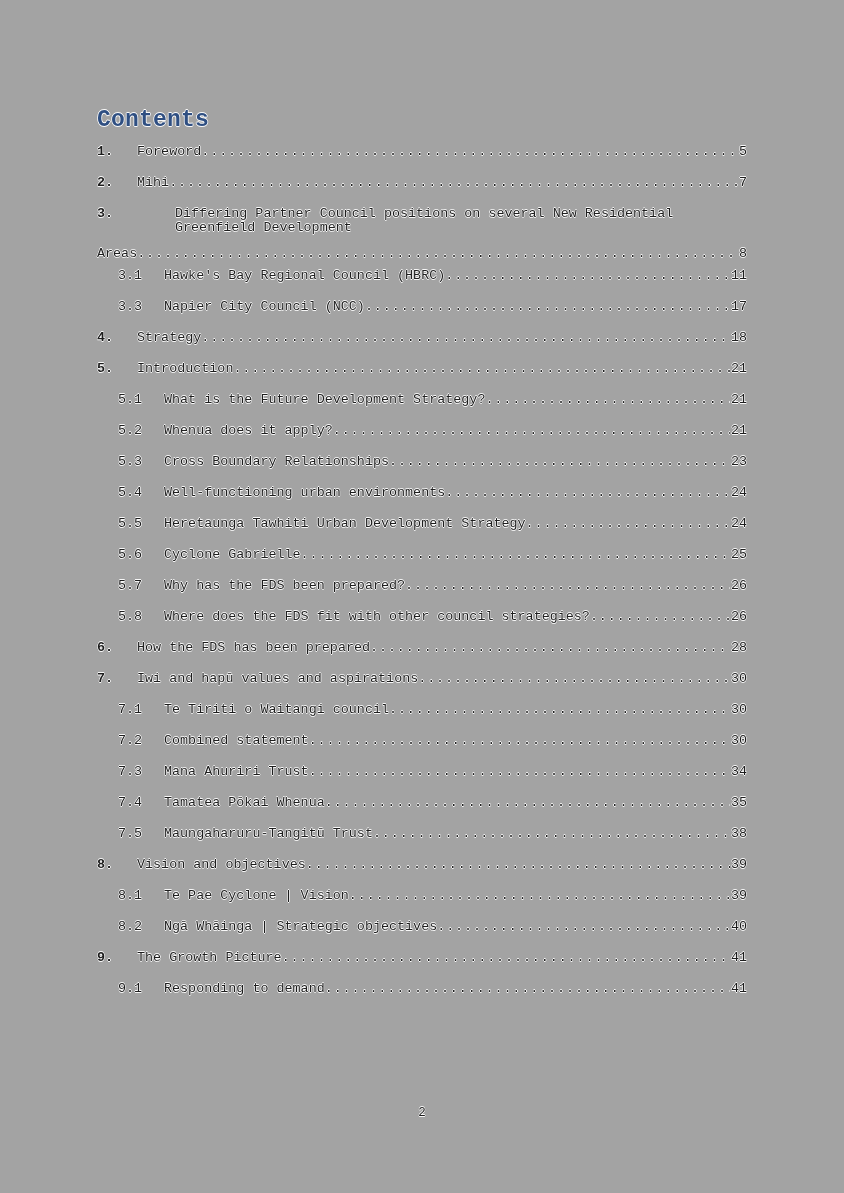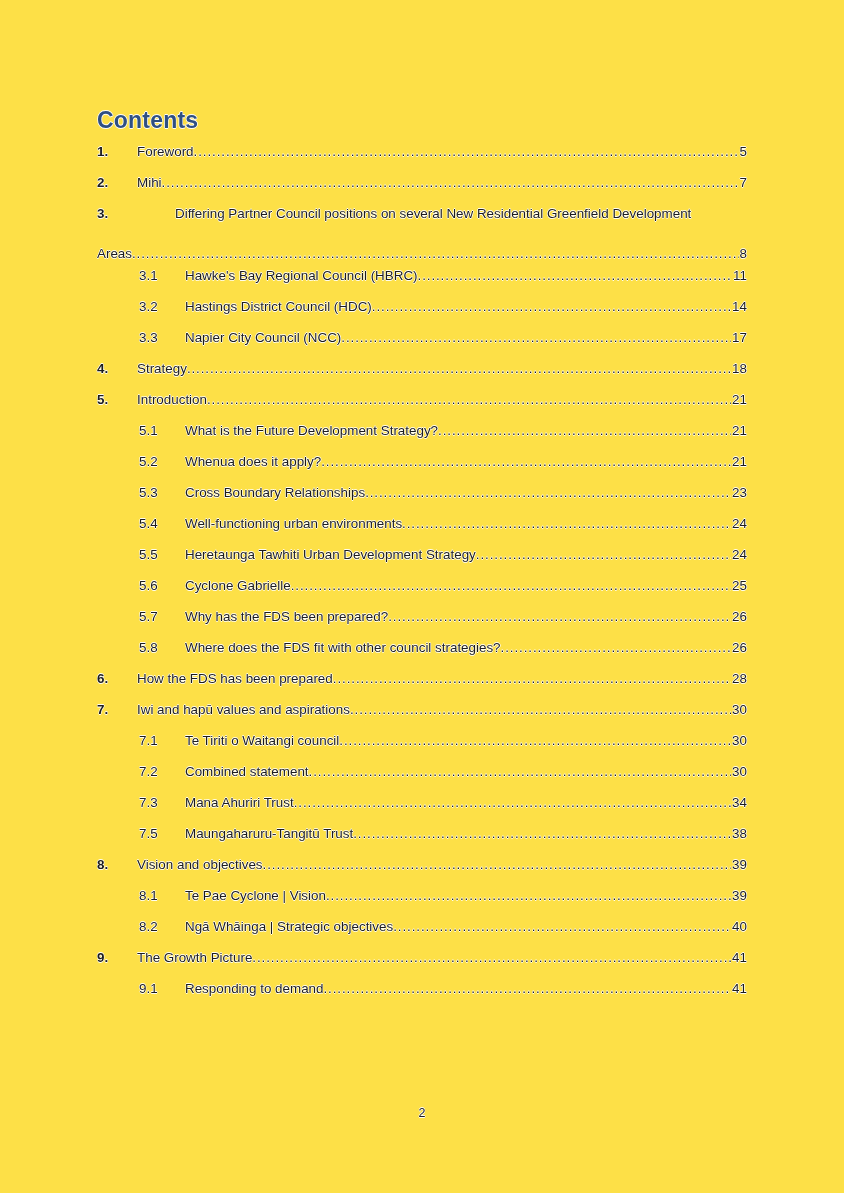--- a/index.html
+++ b/index.html
@@ -12,21 +12,22 @@
     height: 1193px;
     background: #808080;
     font-family: "Liberation Sans", sans-serif;
     overflow: hidden;
     position: relative;
   }
 
   .page {
     position: absolute;
     inset: 0;
-    background: #fde047;
+    background: #a3a3a3;
+    font-family: Liberation Mono, monospace;
   }
 
   .toc-wrap {
     position: absolute;
     left: 97px;
     top: 108px;
     width: 650px;
   }
 
   .toc-heading {
@@ -75,21 +76,20 @@
   }
 
   
   .toc-entry.lvl2 {
     padding-left: 21px;
   }
   .toc-entry.lvl2 .num {
     font-weight: normal;
     width: 46px;
     flex: 0 0 46px;
-    margin-left: 21px;
   }
 
   .label {
     flex: 0 0 auto;
   }
 
   .leader {
     flex: 1 1 auto;
     overflow: hidden;
     margin: 0 0px 0 0;
@@ -187,26 +187,20 @@
             <span class="pg">8</span>
           </div>
         </div>
         <div class="toc-entry lvl2">
           <span class="num">3.1</span>
           <span class="label">Hawke's Bay Regional Council (HBRC)</span>
           <span class="leader"></span>
           <span class="pg">11</span>
         </div>
         <div class="toc-entry lvl2">
-          <span class="num">3.2</span>
-          <span class="label">Hastings District Council (HDC)</span>
-          <span class="leader"></span>
-          <span class="pg">14</span>
-        </div>
-        <div class="toc-entry lvl2">
           <span class="num">3.3</span>
           <span class="label">Napier City Council (NCC)</span>
           <span class="leader"></span>
           <span class="pg">17</span>
         </div>
         <div class="toc-entry lvl1">
           <span class="num">4.</span>
           <span class="label">Strategy</span>
           <span class="leader"></span>
           <span class="pg">18</span>
@@ -289,20 +283,26 @@
           <span class="leader"></span>
           <span class="pg">30</span>
         </div>
         <div class="toc-entry lvl2">
           <span class="num">7.3</span>
           <span class="label">Mana Ahuriri Trust</span>
           <span class="leader"></span>
           <span class="pg">34</span>
         </div>
         <div class="toc-entry lvl2">
+          <span class="num">7.4</span>
+          <span class="label">Tamatea Pōkai Whenua</span>
+          <span class="leader"></span>
+          <span class="pg">35</span>
+        </div>
+        <div class="toc-entry lvl2">
           <span class="num">7.5</span>
           <span class="label">Maungaharuru-Tangitū  Trust</span>
           <span class="leader"></span>
           <span class="pg">38</span>
         </div>
         <div class="toc-entry lvl1">
           <span class="num">8.</span>
           <span class="label">Vision and objectives</span>
           <span class="leader"></span>
           <span class="pg">39</span>

